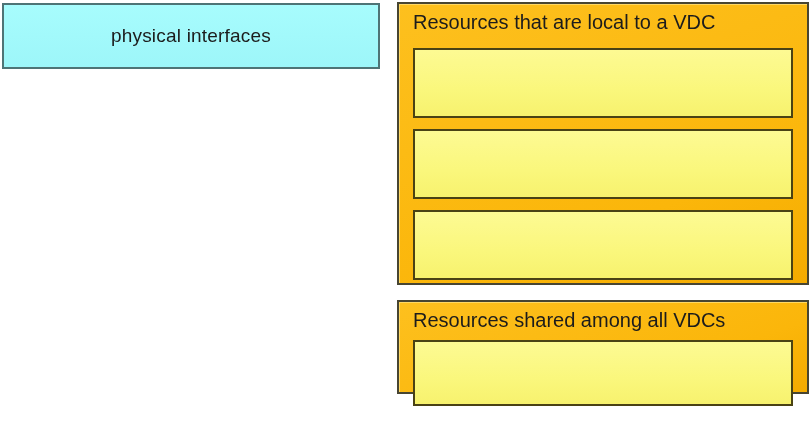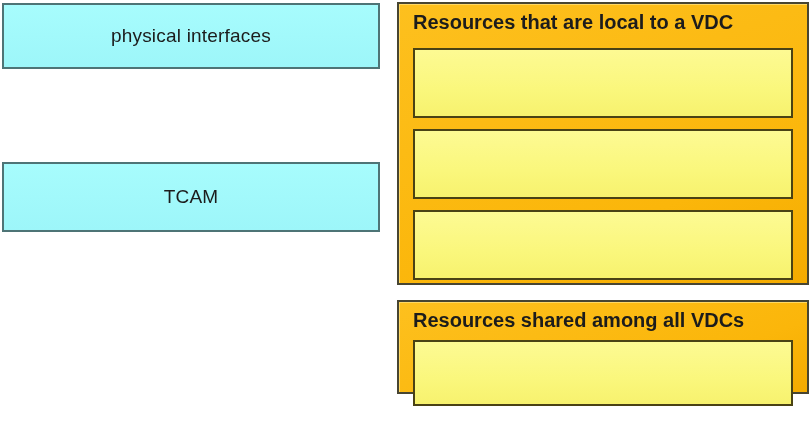--- a/index.html
+++ b/index.html
@@ -49,21 +49,21 @@
     background: linear-gradient(160deg, #fdc01e 0%, var(--panel-fill, #fbb60a) 70%, #f4ab00 100%);
     border: 2px solid var(--panel-border, #474532);
     box-shadow: inset 1px 1px 0 #ffd964;
     padding: 4px 14px 8px 14px;
   }
   .panel-1 { top: 2px;   height: 283px; }
   .panel-2 { top: 300px; height: 94px; }
 
   .panel-title {
     font-size: 20px;
-    font-weight: bold;
+    font-weight: normal;
     color: var(--text, #1c1c1c);
     height: 29px;
     line-height: 29px;
     white-space: nowrap;
   }
   .drop-slot {
     box-sizing: border-box;
     width: 380px;
     background: linear-gradient(180deg, #fdfa93 0%, var(--slot-fill, #faf77c) 60%, #f7f26e 100%);
     border: 2px solid var(--slot-border, #4a4214);
@@ -74,23 +74,20 @@
   .panel-2 .drop-slot { height: 66px; margin-top: 5px; }
 </style>
 </head>
 <body>
 
 <div class="canvas">
 
   <div class="source-box src-1">
     <span class="label">physical interfaces</span>
   </div>
-  <div class="source-box src-3">
-    <span class="label">TCAM</span>
-  </div>
 
   <div class="target-panel panel-1">
     <div class="panel-title">Resources that are local to a VDC</div>
     <div class="drop-slot"></div>
     <div class="drop-slot"></div>
     <div class="drop-slot"></div>
   </div>
 
   <div class="target-panel panel-2">
     <div class="panel-title">Resources shared among all VDCs</div>

